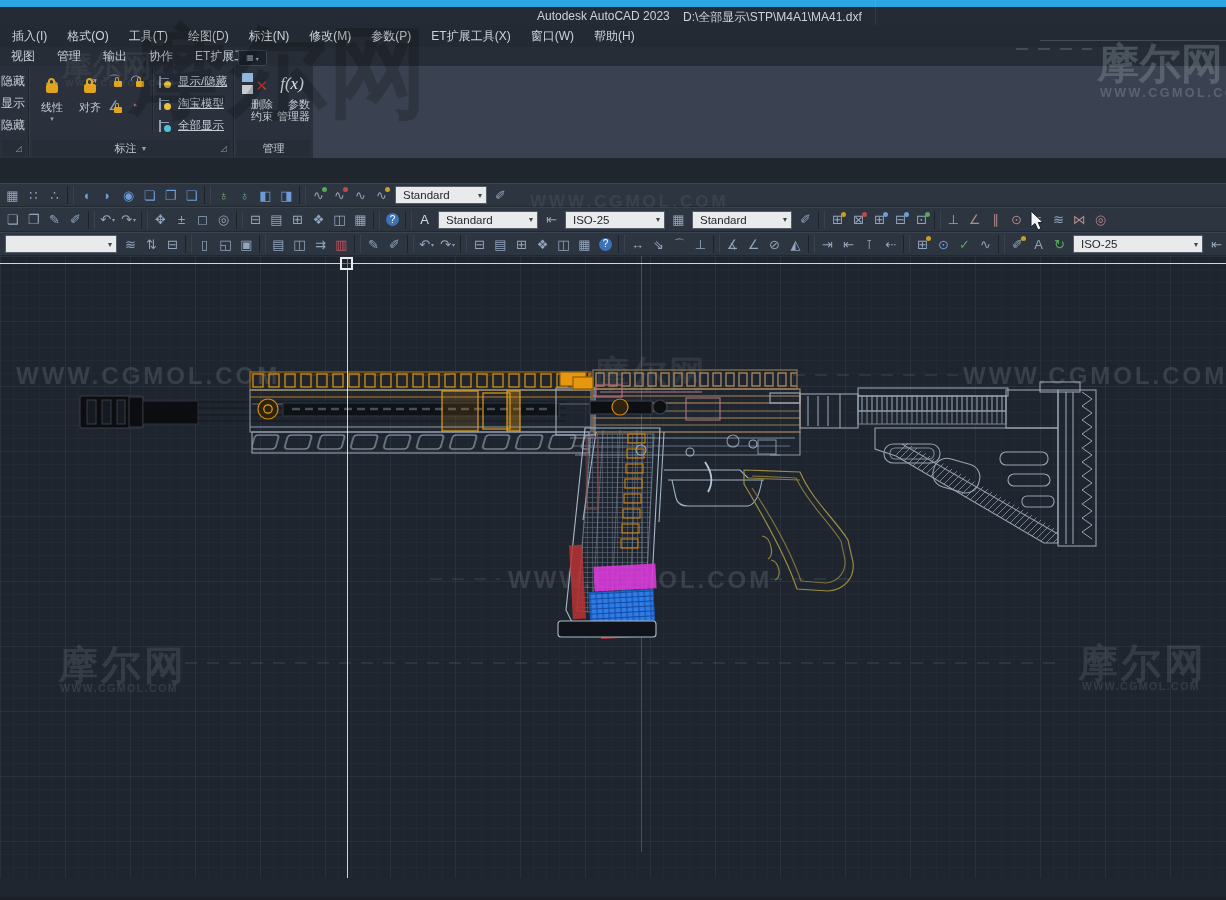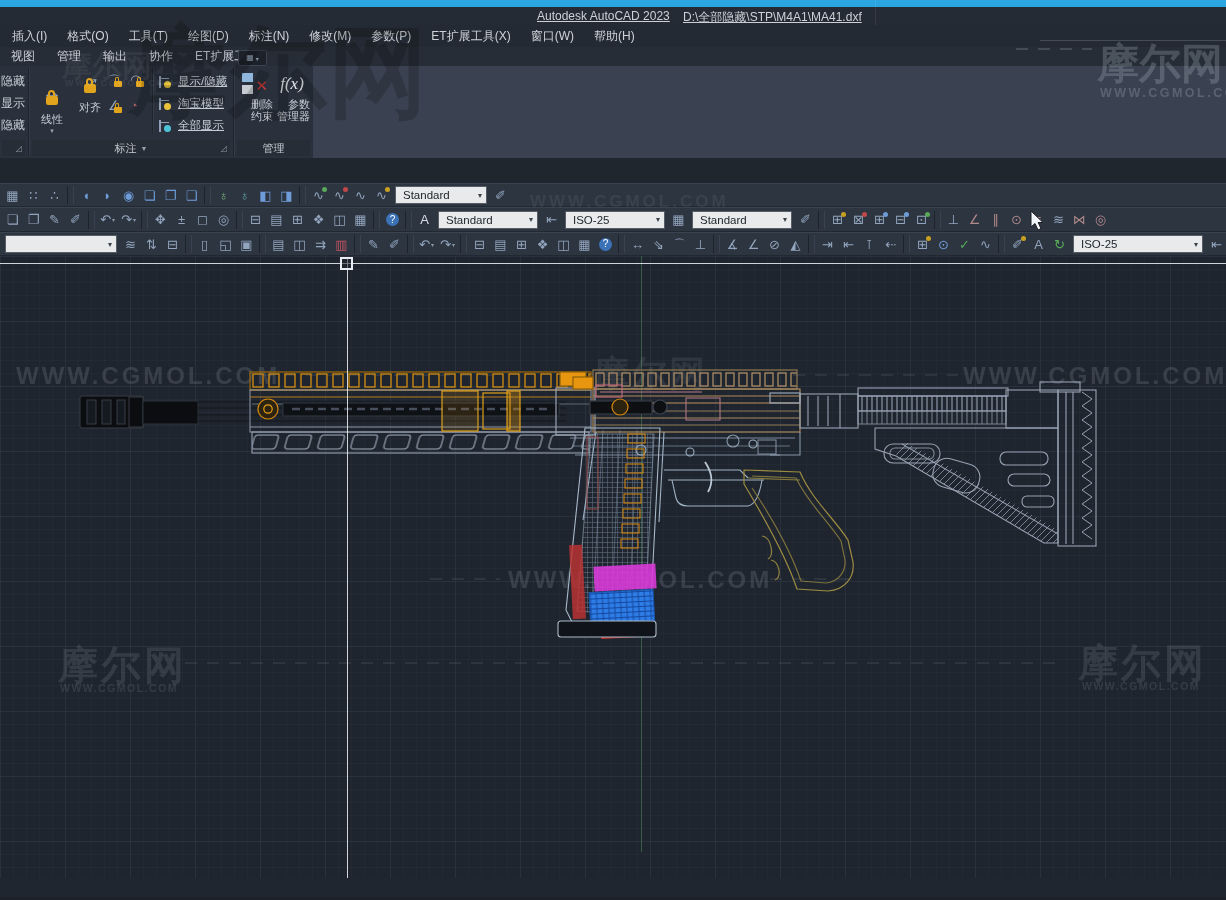--- a/index.html
+++ b/index.html
@@ -3,21 +3,21 @@
 <meta charset="utf-8">
 <style>
   html,body{margin:0;padding:0;background:#000;}
   .screen{position:relative;width:1226px;height:900px;overflow:hidden;background:#20262f;
     font-family:"Liberation Sans","DejaVu Sans",sans-serif;-webkit-font-smoothing:antialiased;}
   .abs{position:absolute;}
 
   
   .topstrip{left:0;top:0;width:1226px;height:7px;background:#2ba6e0;}
   .titlebar{left:0;top:7px;width:1226px;height:18px;background:#252b34;}
-  .titlebar span{position:absolute;top:2px;font-size:12px;color:#ccd1d8;white-space:nowrap;text-decoration:underline;}
+  .titlebar span{position:absolute;top:2px;font-size:12px;color:#ccd1d8;white-space:nowrap;}
   .title-app{left:537px;}
   .title-path{left:683px;}
   .title-sep{left:875px;top:0;width:1px;height:47px;background:rgba(255,255,255,0.07);}
   .menubar{left:0;top:25px;width:1226px;height:22px;background:#242a33;display:flex;align-items:center;padding-left:2px;}
   .mitem{font-size:12px;color:#ced3da;padding:3px 10px;white-space:nowrap;}
 
   
   .ribbon-tabs{left:0;top:47px;width:1226px;height:19px;background:#262d37;display:flex;align-items:center;gap:0;margin:0;padding-left:0;}
   .rtab{font-size:12px;color:#c9ced6;padding:2px 11px;white-space:nowrap;}
   .ribbon-body{left:0;top:66px;width:1226px;height:92px;background:#2a313c;}
@@ -118,21 +118,21 @@
   .cursor{position:absolute;left:1030px;top:210px;z-index:70;}
 </style>
 </head>
 <body>
 
 <div class="screen">
 
   <div class="abs topstrip"></div>
   <div class="abs titlebar">
     <span class="title-app">Autodesk AutoCAD 2023</span>
-    <span class="title-path">D:\全部隐藏\STP\M4A1\MA41.dxf</span>
+    <span class="title-path">D:\全部显示\STP\M4A1\MA41.dxf</span>
   </div>
   <div class="abs title-sep"></div>
 
   <div class="abs menubar">
       <span class="mitem">插入(I)</span>
       <span class="mitem">格式(O)</span>
       <span class="mitem">工具(T)</span>
       <span class="mitem">绘图(D)</span>
       <span class="mitem">标注(N)</span>
       <span class="mitem">修改(M)</span>
@@ -165,21 +165,21 @@
     <div class="lpanel-row" style="top:7px;">隐藏</div>
     <div class="lpanel-row" style="top:29px;">显示</div>
     <div class="lpanel-row" style="top:51px;">隐藏</div>
     <div class="pfoot">
         <span class="launch">◿</span>
       </div>
   </div>
   <div class="pdiv" style="left:28px;top:68px;"></div>
 
   <div class="panel" style="left:30px;top:66px;width:202px;">
-    <div class="bigbtn" style="left:4px;top:17px;">
+    <div class="bigbtn" style="left:4px;top:5px;">
       <div class="lockwrap">
         <span class="dimg">↔</span>
           <span class="lock"></span>
       </div>
       <div class="blabel">线性</div>
       <div class="bdd">▾</div>
     </div>
     <div class="bigbtn" style="left:42px;top:5px;">
       <div class="lockwrap">
         <span class="dimg" style="transform:rotate(-38deg);display:inline-block;">↔</span>

